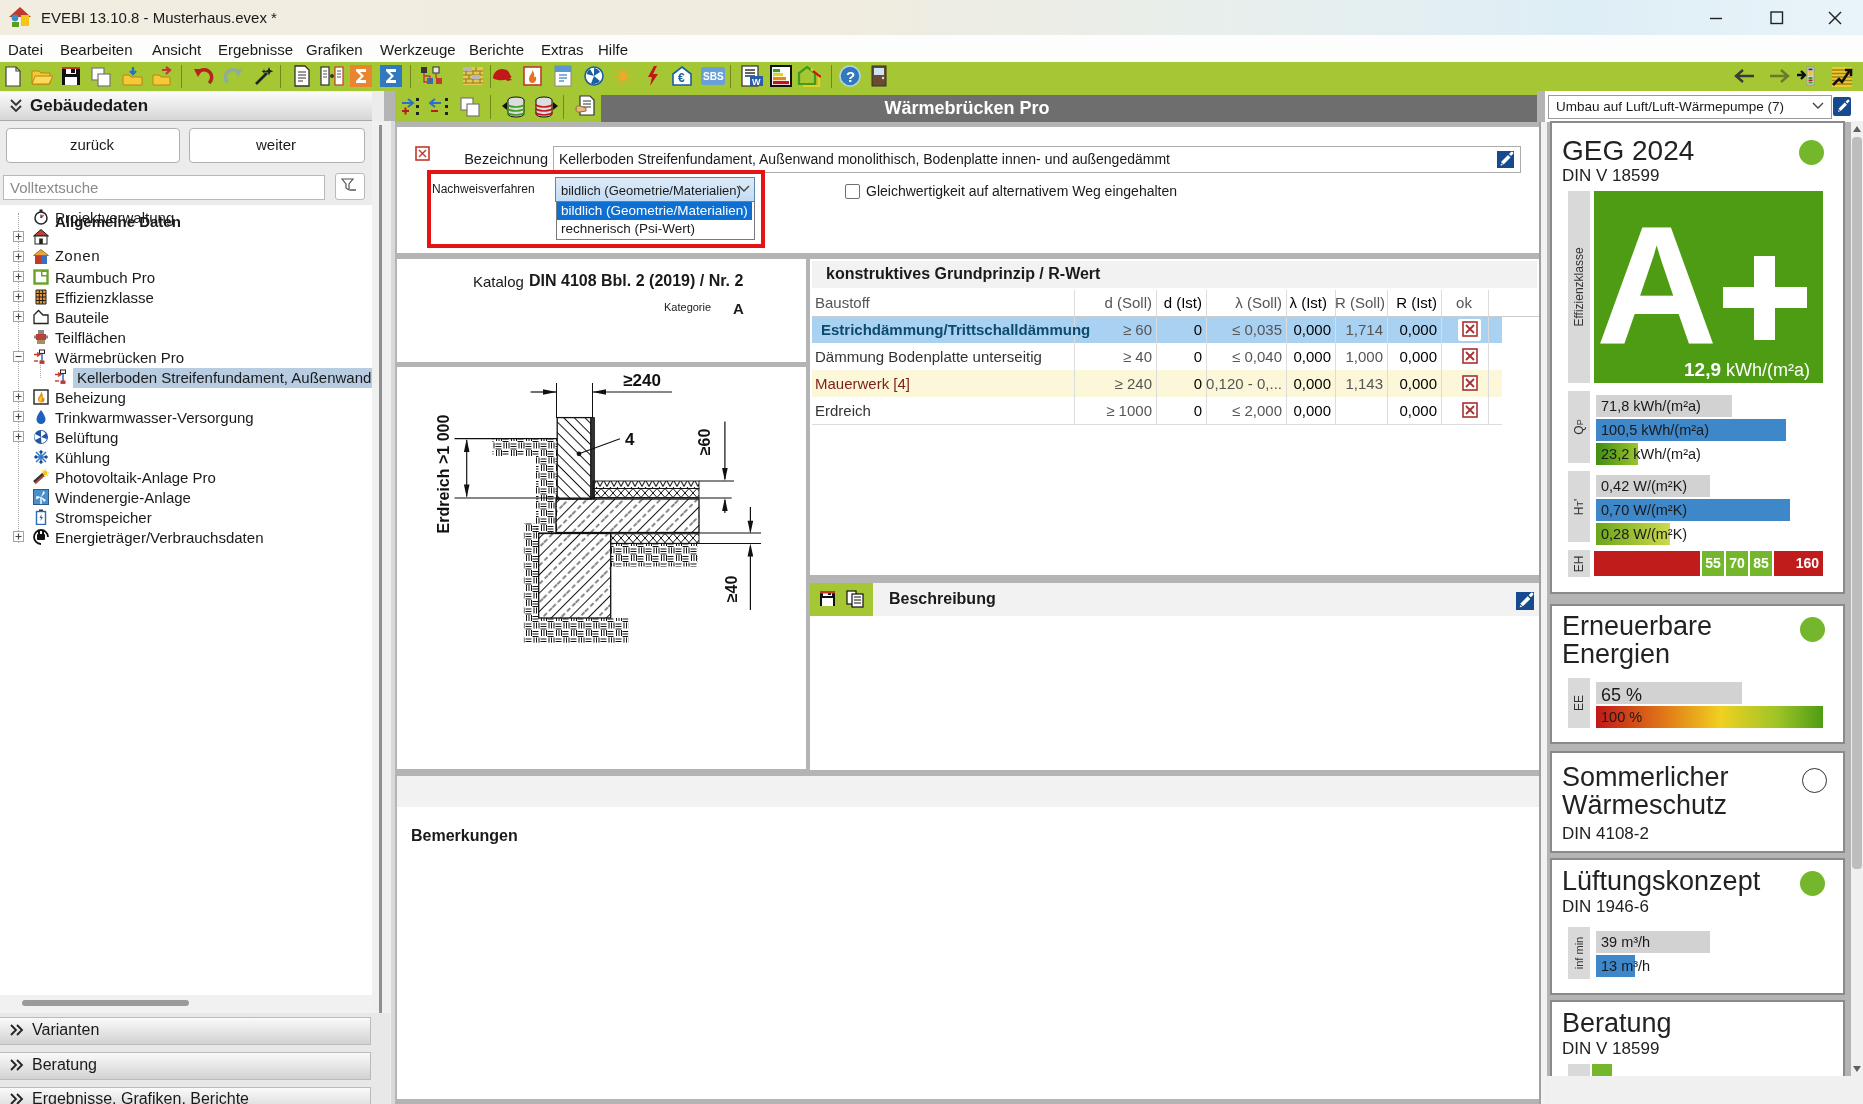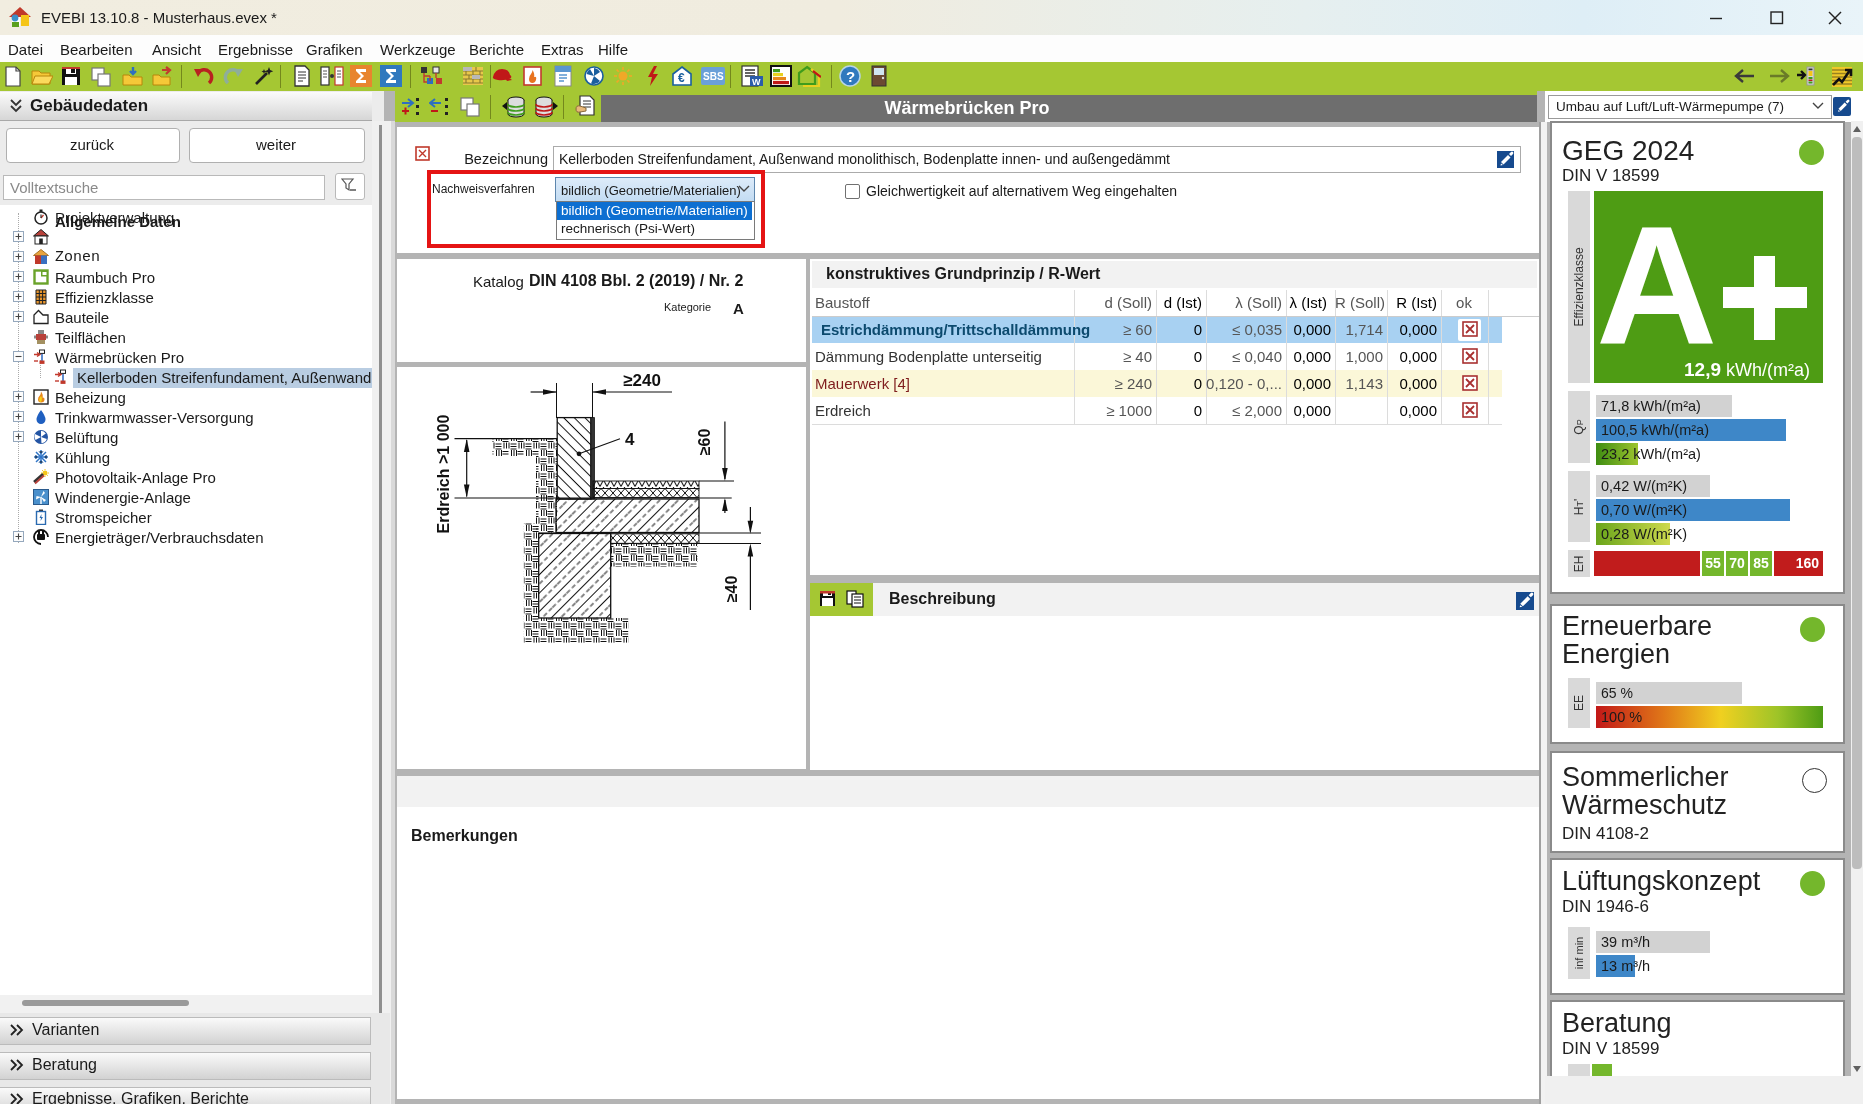--- a/index.html
+++ b/index.html
@@ -792,21 +792,21 @@
 
 <div class="ab" style="left:1550px;top:604px;width:295px;height:140px;background:#fff;border:2px solid #8a8a8a;box-sizing:border-box;"></div>
 <div class="txt" style="left:1562px;top:612px;font-size:27px;color:#222;line-height:1.05;">Erneuerbare<br>Energien</div>
 <div class="ab" style="left:1800px;top:617px;width:25px;height:25px;border-radius:50%;background:#74b72c;"></div>
 <div class="ab" style="left:1568px;top:678px;width:22px;height:50px;background:#d9d9d9;"></div>
 <div class="txt" style="left:1568px;top:678px;width:22px;height:50px;font-size:12px;color:#333;">
     <span style="position:absolute;left:50%;top:50%;transform:translate(-50%,-50%) rotate(-90deg);">EE</span>
   </div>
 <div class="ab" style="left:1592px;top:678px;width:232px;height:50px;background:#fff;"></div>
 <div class="ab" style="left:1596px;top:682px;width:146px;height:22px;background:#d2d2d2;"></div>
-<div class="txt" style="left:1601px;top:685px;font-size:14px;">65 %</div>
+<div class="txt" style="left:1601px;top:685px;font-size:18px;">65 %</div>
 <div class="ab" style="left:1596px;top:706px;width:227px;height:22px;background:linear-gradient(90deg,#c21818,#e07818 30%,#f0d020 55%,#9ec428 80%,#4e9c14);"></div>
 <div class="txt" style="left:1601px;top:709px;font-size:14.5px;">100 %</div>
 
 <div class="ab" style="left:1550px;top:751px;width:295px;height:102px;background:#fff;border:2px solid #8a8a8a;box-sizing:border-box;"></div>
 <div class="txt" style="left:1562px;top:763px;font-size:27px;color:#222;line-height:1.05;">Sommerlicher<br>Wärmeschutz</div>
 <div class="ab" style="left:1802px;top:768px;width:25px;height:25px;border-radius:50%;background:#fff;border:1.5px solid #333;box-sizing:border-box;"></div>
 <div class="txt" style="left:1562px;top:824px;font-size:17px;color:#222;">DIN 4108-2</div>
 
 <div class="ab" style="left:1550px;top:858px;width:295px;height:137px;background:#fff;border:2px solid #8a8a8a;box-sizing:border-box;"></div>
 <div class="txt" style="left:1562px;top:866px;font-size:27px;color:#222;">Lüftungskonzept</div>

